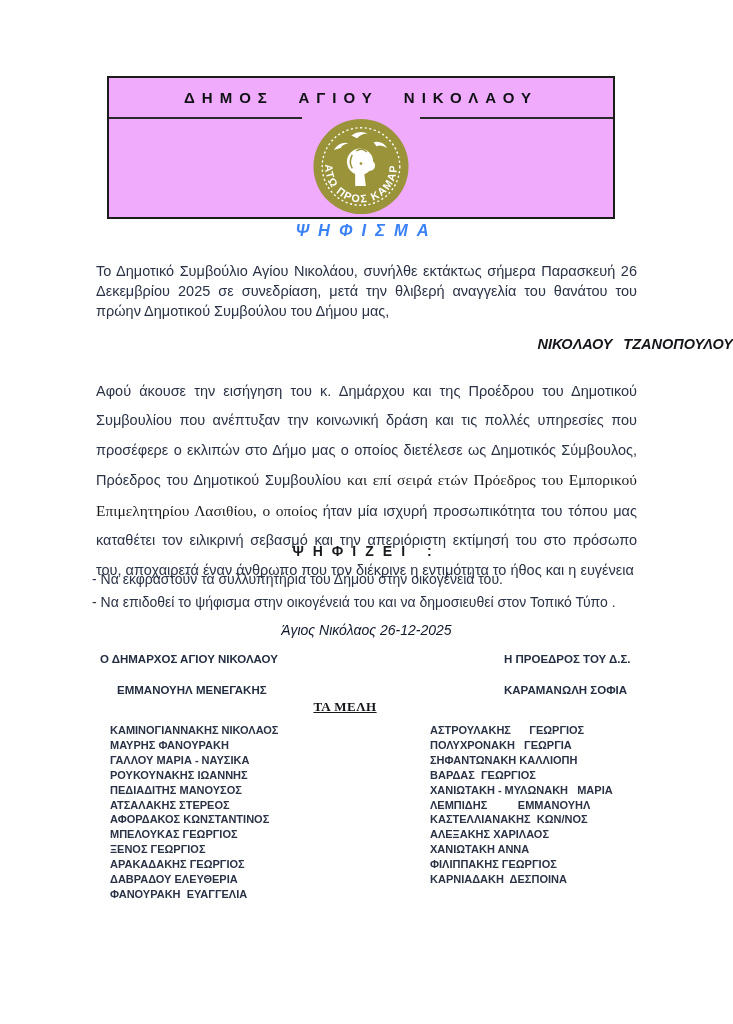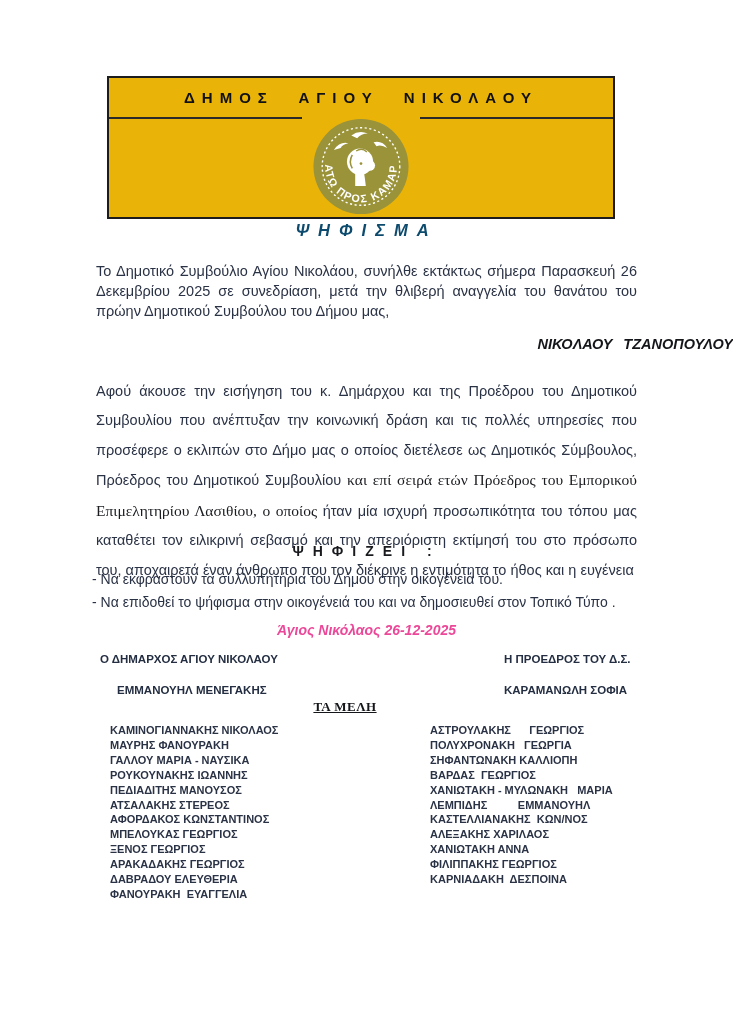--- a/index.html
+++ b/index.html
@@ -3,38 +3,38 @@
 <meta charset="utf-8">
 <style>
   html,body{margin:0;padding:0;background:#ffffff;}
   .page{
     position:relative;width:733px;height:1024px;background:#ffffff;overflow:hidden;
     font-family:"Liberation Sans",sans-serif;color:#2a3245;
   }
   
   .header-box{
     position:absolute;left:107px;top:76px;width:504px;height:139px;
-    border:2px solid #1c1c1c;background:#eab308;
+    border:2px solid #1c1c1c;background:#f0abfc;
   }
   .header-title{
     height:39px;display:flex;align-items:center;justify-content:center;
     font-weight:bold;font-size:15px;letter-spacing:7px;word-spacing:14px;color:#101114;
     white-space:nowrap;
   }
   .header-rule{position:absolute;top:39px;left:0;right:0;display:flex;align-items:center;}
   .rule-seg{flex:1;border-top:2px solid #2a2a2a;height:0;}
   .rule-gap{width:118px;height:0;}
   .seal-wrap{
     position:absolute;left:50%;top:40px;transform:translateX(-50%);
     width:98px;height:97px;
   }
   
   .doc-title{
     position:absolute;left:0;top:221px;width:733px;text-align:center;
-    font-weight:bold;font-style:italic;font-size:16.5px;letter-spacing:9px;color:#0c4a6e;
+    font-weight:bold;font-style:italic;font-size:16.5px;letter-spacing:9px;color:#3b82f6;
     white-space:nowrap;
   }
   .para{
     position:absolute;left:96px;width:541px;text-align:justify;
     font-size:14.5px;line-height:20px;color:#2a3245;
   }
   .para-1{top:246px;}
   .deceased{
     position:absolute;left:0;top:336px;width:733px;text-align:right;
     font-weight:bold;font-style:italic;font-size:14.5px;word-spacing:7px;color:#14161a;
@@ -45,21 +45,21 @@
     position:absolute;left:0;top:543px;width:733px;text-align:center;
     font-weight:bold;font-size:14px;letter-spacing:9px;color:#181a1e;white-space:nowrap;
   }
   .decision{
     position:absolute;left:92px;width:548px;font-size:14px;color:#2a3245;
   }
   .decision-1{top:571px;}
   .decision-2{top:594px;}
   .place-date{
     position:absolute;left:0;top:622px;width:733px;text-align:center;
-    font-weight:bold;font-style:italic;font-size:14px;color:#ec4899;
+    font-weight:normal;font-style:italic;font-size:14px;color:#0f172a;
   }
   .sig{position:absolute;font-weight:bold;font-size:11.5px;color:#242e42;white-space:nowrap;}
   .sig-left-title{left:100px;top:653px;}
   .sig-right-title{left:489px;top:653px;padding-left:15px;}
   .sig-left-name{left:117px;top:684px;}
   .sig-right-name{left:504px;top:684px;}
   .members-heading{
     position:absolute;left:0;top:699px;width:690px;text-align:center;
     font-family:"Liberation Serif",serif;font-weight:bold;font-size:13px;color:#14161a;
     text-decoration:underline;letter-spacing:.5px;

